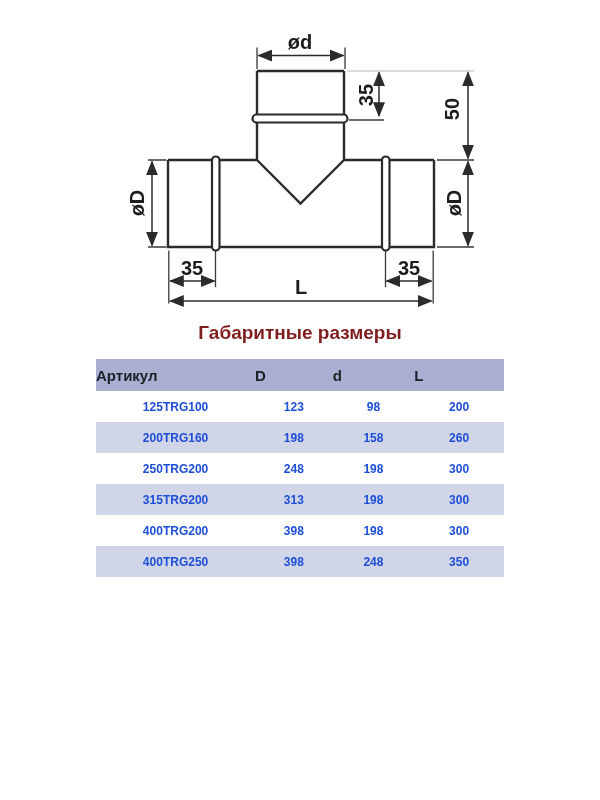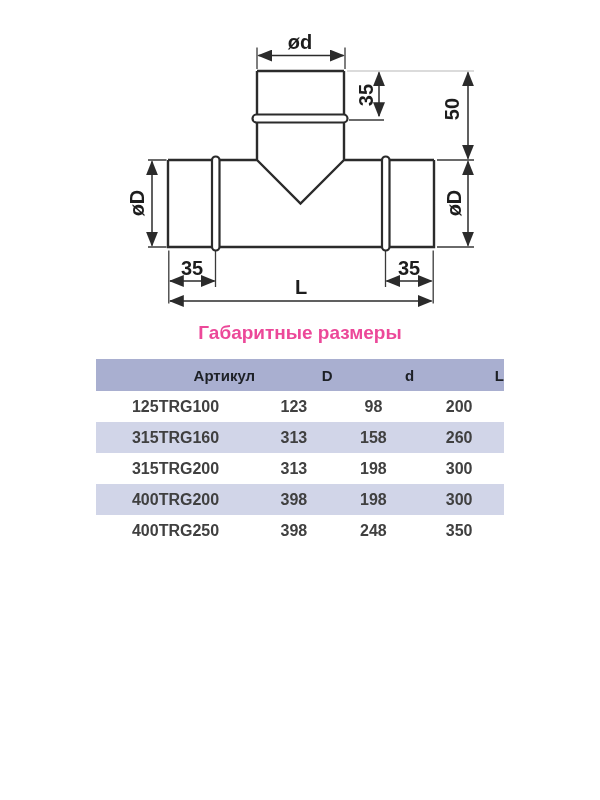--- a/index.html
+++ b/index.html
@@ -30,44 +30,44 @@
     font-family:"Liberation Sans",sans-serif;
     font-weight:700;font-size:20px;fill:#1d1d1d;
     text-anchor:middle;
   }
 
   .table-title{
     margin:14px 0 15px 0;
     text-align:center;
     font-size:19px;
     font-weight:700;
-    color:#ec4899;
+    color:#7f1d1d;
   }
 
   table.dims{
     width:408px;
     margin:0 auto;
     border-collapse:collapse;
     table-layout:fixed;
   }
   table.dims th{
     background:var(--header-bg);
     height:32px;
     font-size:15px;
     font-weight:700;
-    text-align:right;
+    text-align:left;
     color:#1d2026;
     padding:0;
   }
   table.dims td{
     height:31px;
-    font-size:16px;
+    font-size:12px;
     font-weight:700;
     text-align:center;
-    color:#404040;
+    color:#1d4ed8;
     padding:0;
   }
   table.dims tbody tr:nth-child(even){background:var(--row-alt-bg);}
   table.dims tbody tr:nth-child(odd){background:#ffffff;}
 </style>
 </head>
 <body>
 
 <div class="page">
 
@@ -140,24 +140,30 @@
       </tr>
     </thead>
     <tbody>
         <tr>
           <td>125TRG100</td>
           <td>123</td>
           <td>98</td>
           <td>200</td>
         </tr>
         <tr>
-          <td>315TRG160</td>
-          <td>313</td>
+          <td>200TRG160</td>
+          <td>198</td>
           <td>158</td>
           <td>260</td>
+        </tr>
+        <tr>
+          <td>250TRG200</td>
+          <td>248</td>
+          <td>198</td>
+          <td>300</td>
         </tr>
         <tr>
           <td>315TRG200</td>
           <td>313</td>
           <td>198</td>
           <td>300</td>
         </tr>
         <tr>
           <td>400TRG200</td>
           <td>398</td>

